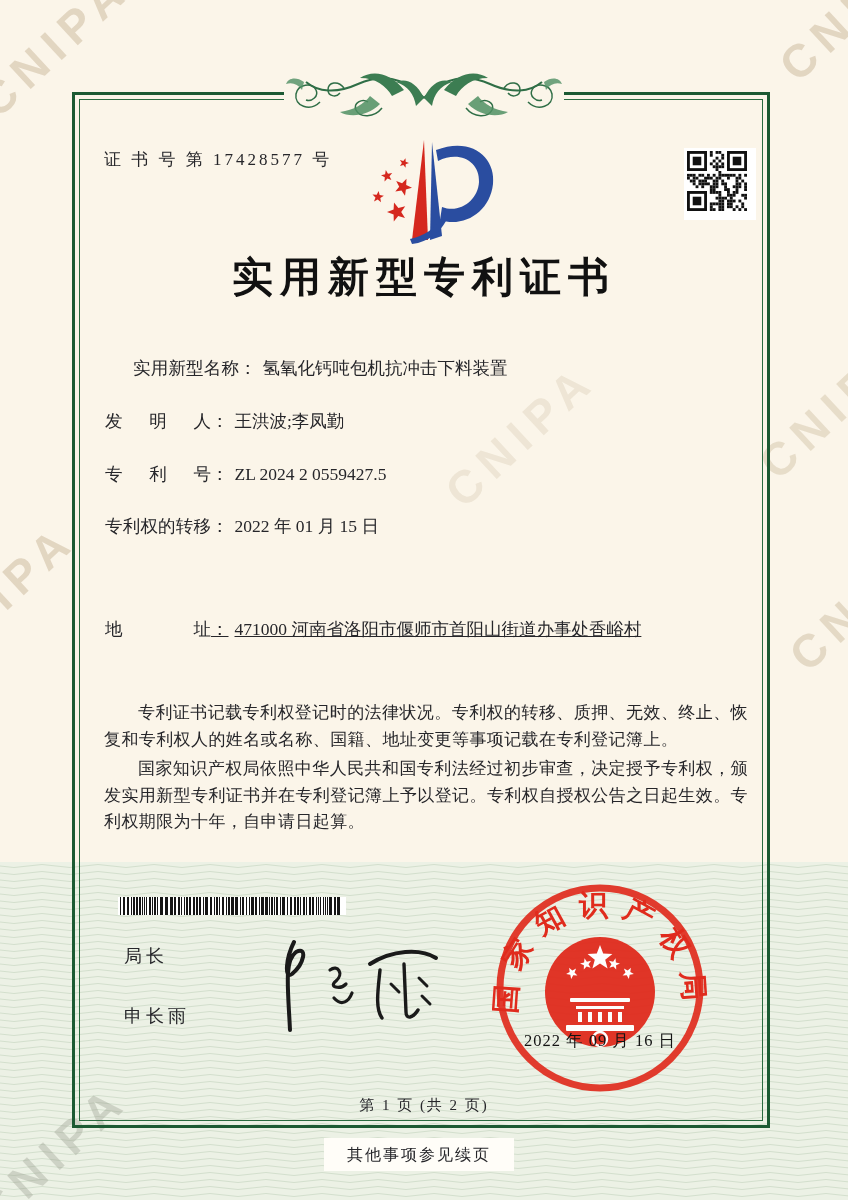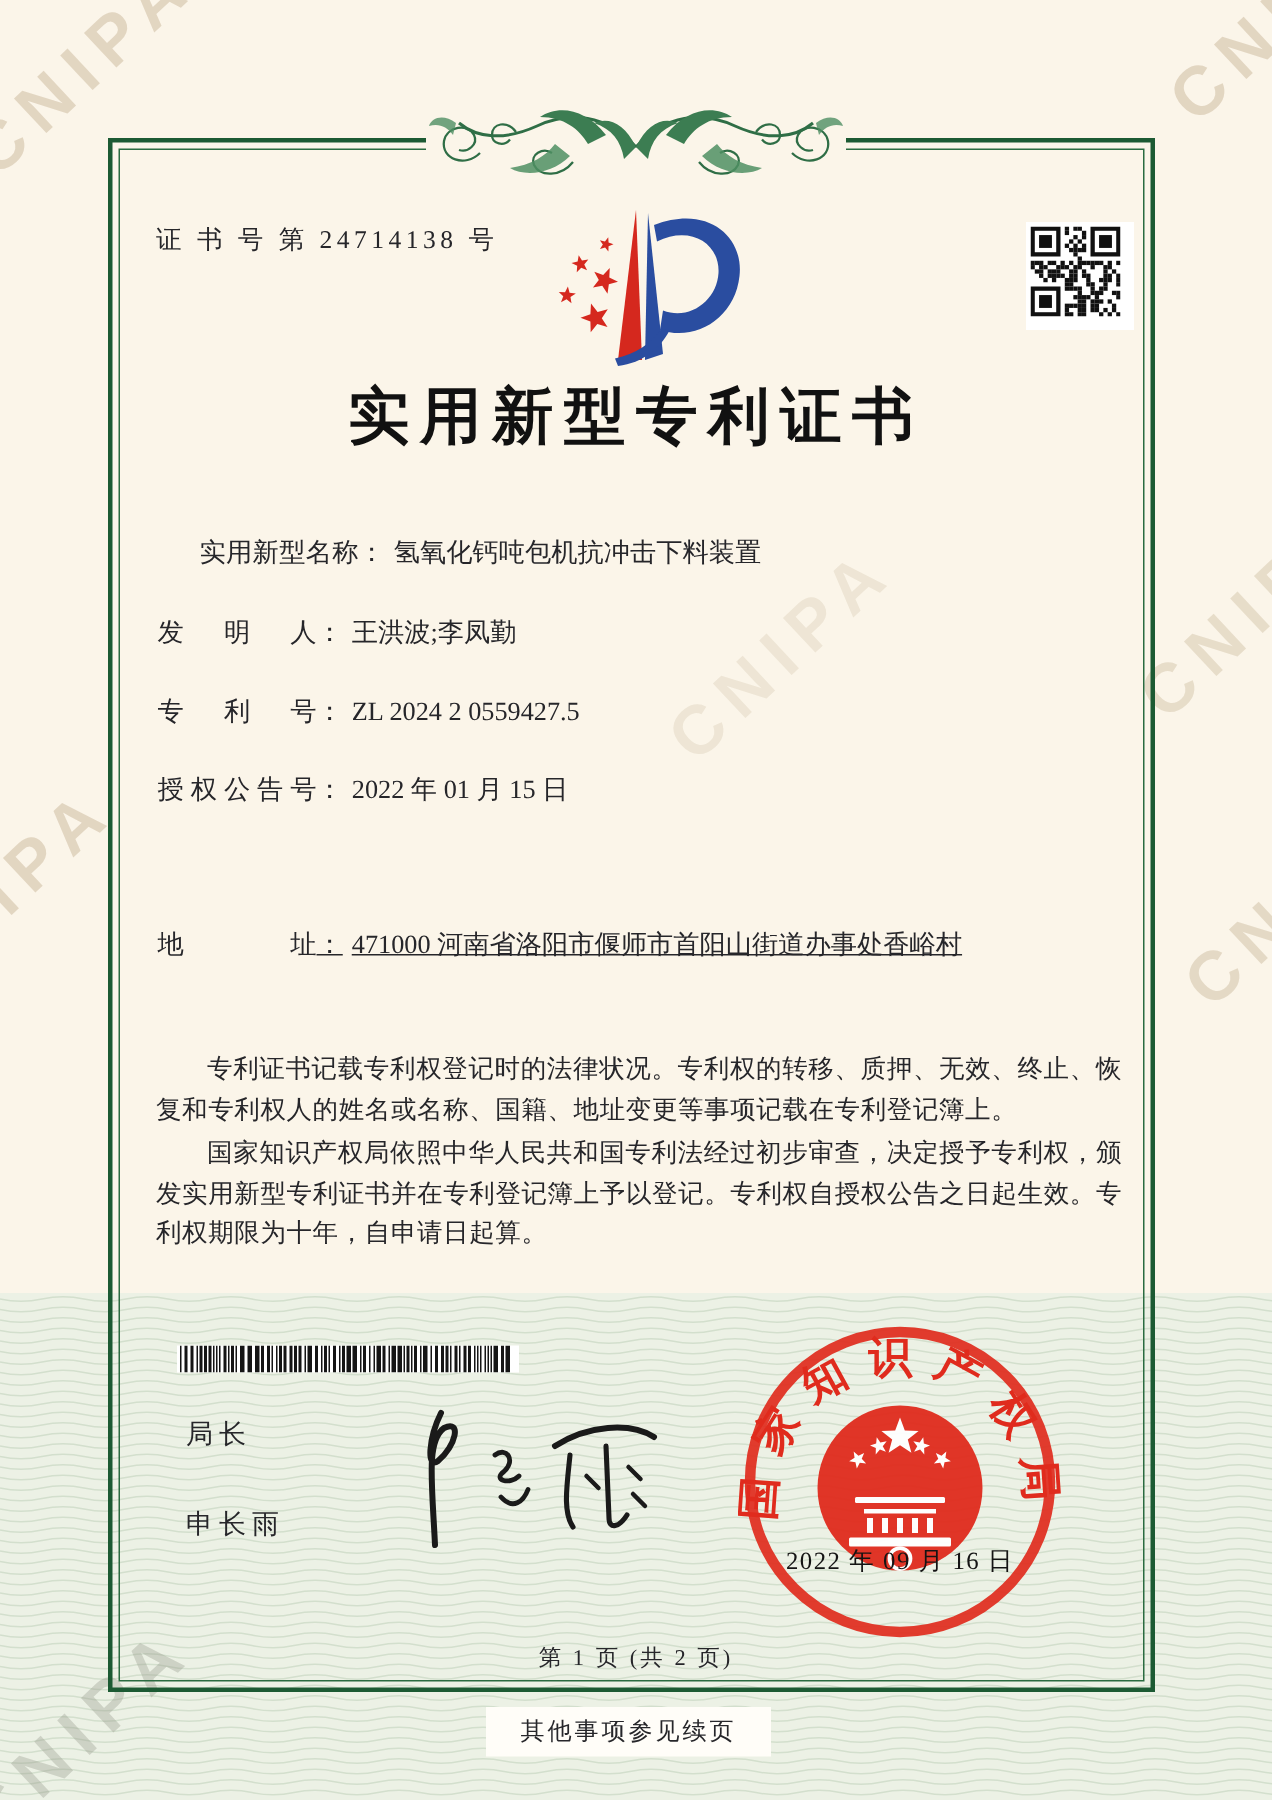--- a/index.html
+++ b/index.html
@@ -137,21 +137,21 @@
         <path stroke-width="1.5" d="M98,44 c-8,10 -22,10 -26,2 c-3,-7 6,-12 12,-8"></path>
         <path fill="#3c7d52" stroke="none" d="M120,26 C106,8 88,6 76,14 C92,14 102,22 108,32 Z"></path>
         <path fill="#4f8f63" stroke="none" opacity="0.85" d="M96,40 C84,52 66,54 56,48 C70,46 80,40 86,32 Z"></path>
         <path fill="#3c7d52" stroke="none" d="M140,34 C132,18 122,14 112,18 C124,22 130,30 132,42 Z"></path>
         <path fill="#4f8f63" stroke="none" opacity="0.8" d="M20,18 C12,12 4,14 2,20 C8,18 14,20 18,26 Z"></path>
       </g>
       <use href="#orn-left" transform="translate(280,0) scale(-1,1)"></use>
     </svg>
   </div>
 
-  <div class="cert-no">证 书 号 第 24714138 号</div>
+  <div class="cert-no">证 书 号 第 17428577 号</div>
 
   <div class="logo">
     <svg width="150" height="118" viewBox="0 0 150 118">
       <polygon fill="#d5281e" points="72,10 60,110 76,110"></polygon>
       <polygon fill="#2a4da0" points="80,12 78,110 90,106"></polygon>
       <path fill="#2a4da0" d="M84,20 C120,6 144,28 141,54 C138,82 112,98 88,90 L90,77 C108,84 126,70 127,52 C128,32 108,20 86,31 Z"></path>
       <path fill="#2a4da0" d="M89,89 C82,99 72,106 58,109 L60,114 C77,112 88,102 94,91 Z"></path>
       <polygon fill="#d5281e" points="53.5,28.2 53.7,31.7 57.0,32.9 53.7,34.2 53.6,37.7 51.4,35.0 48.0,36.0 49.9,33.0 47.9,30.1 51.3,31.0"></polygon>
       <polygon fill="#d5281e" points="33.8,40.1 36.0,43.7 40.2,43.0 37.5,46.3 39.4,50.1 35.5,48.5 32.5,51.5 32.8,47.2 29.0,45.3 33.1,44.3"></polygon>
       <polygon fill="#d5281e" points="54.5,48.7 54.2,55.0 60.0,57.8 53.9,59.5 53.0,65.8 49.5,60.5 43.3,61.6 47.2,56.7 44.2,51.1 50.1,53.3"></polygon>
@@ -309,21 +309,21 @@
   <div class="field-row r0">
     <span class="flabel">实用新型名称</span><span>：</span><span class="fvalue">氢氧化钙吨包机抗冲击下料装置</span>
   </div>
   <div class="field-row r1">
     <span class="flabel">发明人</span><span>：</span><span class="fvalue">王洪波;李凤勤</span>
   </div>
   <div class="field-row r2">
     <span class="flabel">专利号</span><span>：</span><span class="fvalue">ZL 2024 2 0559427.5</span>
   </div>
   <div class="field-row r3">
-    <span class="flabel">授权公告号</span><span>：</span><span class="fvalue">2022 年 01 月 15 日</span>
+    <span class="flabel">专利权的转移</span><span>：</span><span class="fvalue">2022 年 01 月 15 日</span>
   </div>
   <div class="field-row r5">
     <span class="flabel">地址</span><span>：</span><span class="fvalue">471000 河南省洛阳市偃师市首阳山街道办事处香峪村</span>
   </div>
 
   <div class="paras">
     <p>专利证书记载专利权登记时的法律状况。专利权的转移、质押、无效、终止、恢复和专利权人的姓名或名称、国籍、地址变更等事项记载在专利登记簿上。</p>
     <p>国家知识产权局依照中华人民共和国专利法经过初步审查，决定授予专利权，颁发实用新型专利证书并在专利登记簿上予以登记。专利权自授权公告之日起生效。专利权期限为十年，自申请日起算。</p>
   </div>
 

